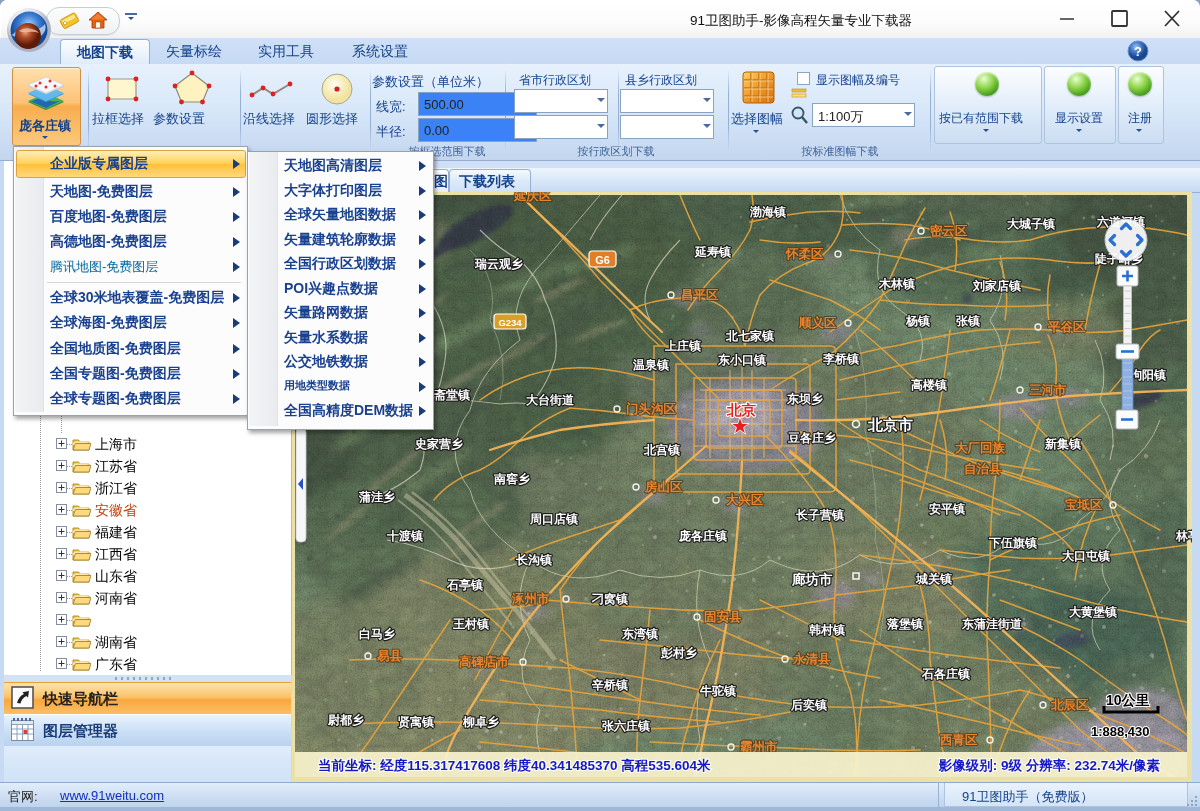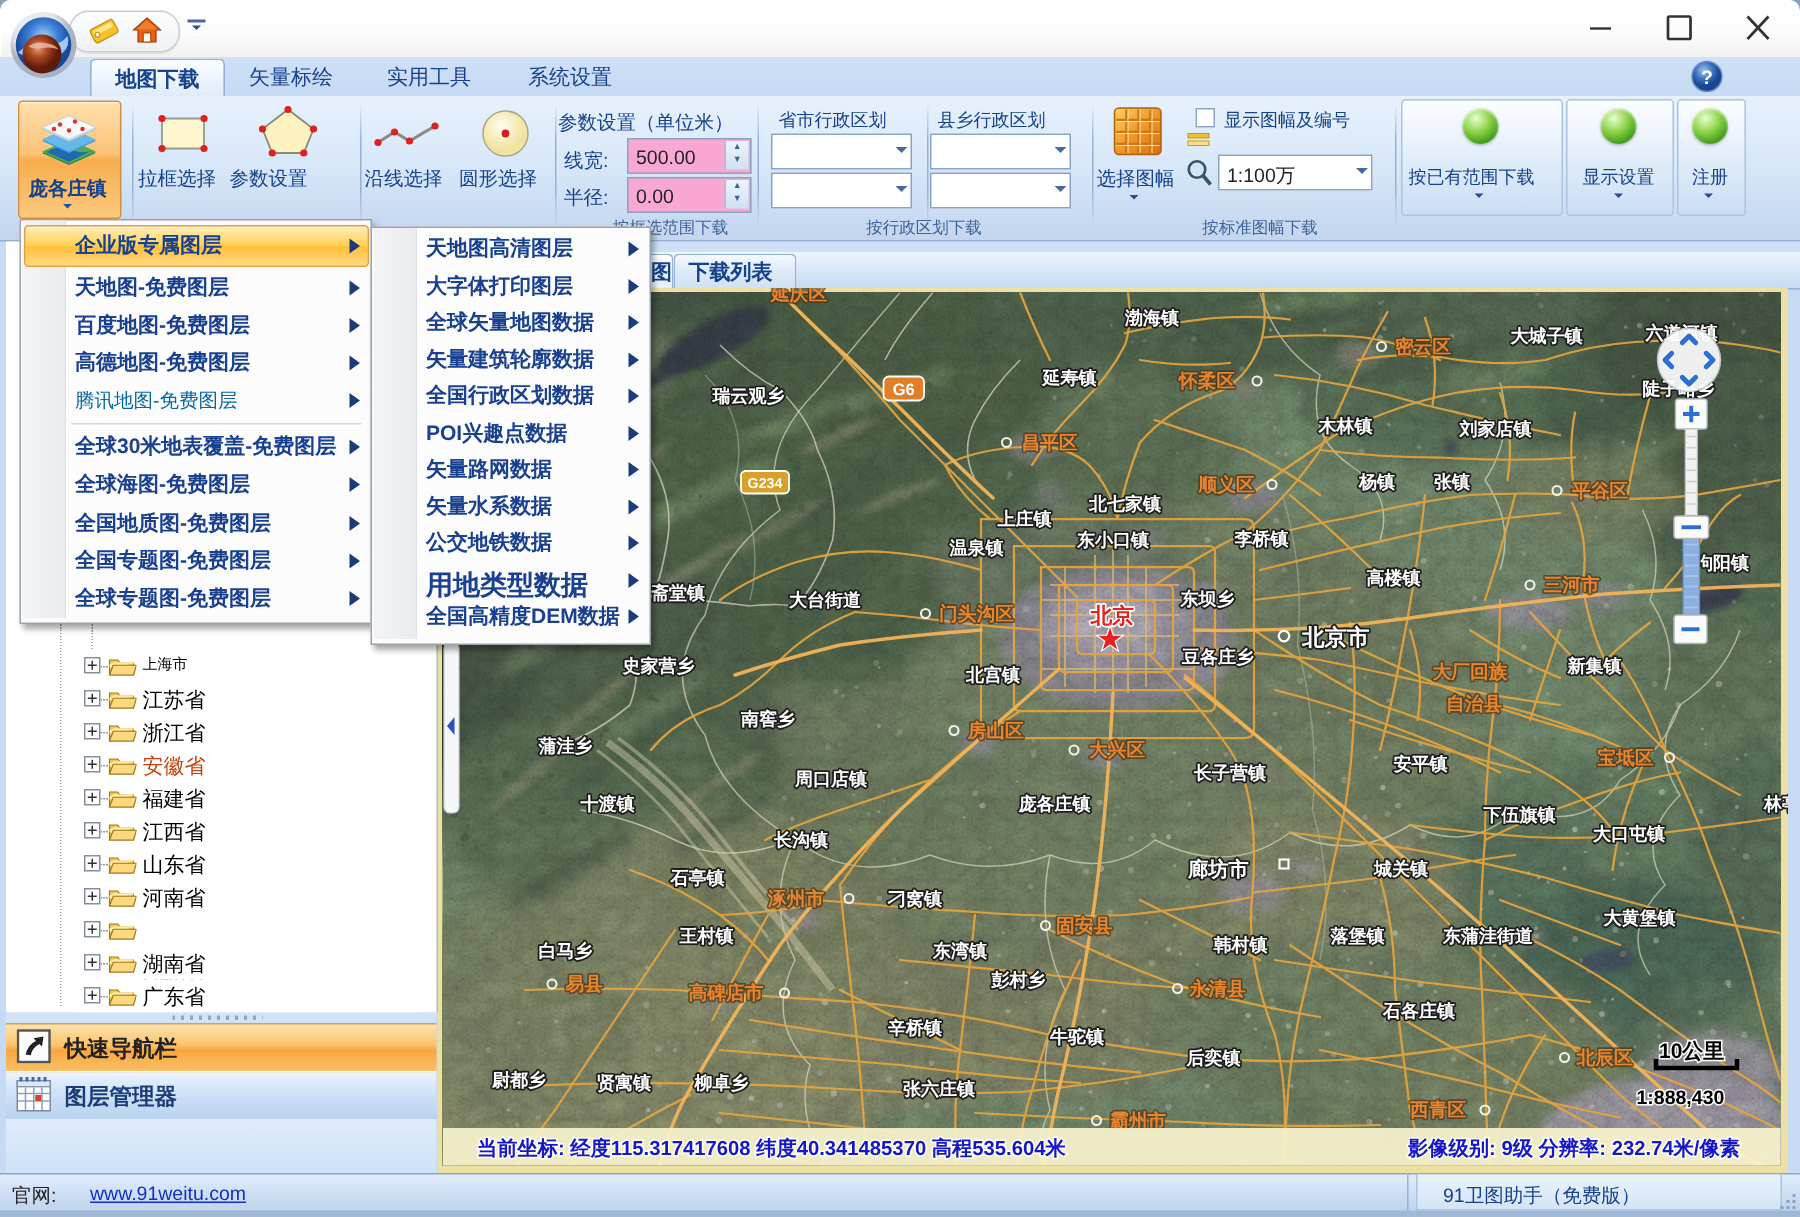--- a/index.html
+++ b/index.html
@@ -26,21 +26,21 @@
     background:linear-gradient(#e7f1fd,#d9e8f9 45%,#cedff5 72%,#c3d6ee);border-bottom:1px solid #93accf;}
   .vsep{position:absolute;top:69px;height:82px;width:1px;
     background:linear-gradient(rgba(150,176,212,0),#96b0d4 30%,#96b0d4 70%,rgba(150,176,212,0));}
   .rlabel{position:absolute;font-size:12px;color:#15428b;white-space:nowrap;}
   .rlabel13{position:absolute;font-size:13px;color:#15428b;white-space:nowrap;}
   .gcap{position:absolute;top:144px;font-size:11px;color:#3e6398;white-space:nowrap;text-align:center;}
   
   #bigbtn{left:12px;top:67px;width:67px;height:77px;border:1px solid #d09046;border-radius:3px;
     background:linear-gradient(#ffe0ac,#fcc278 45%,#f8ad4e 50%,#fbc97e);box-shadow:inset 0 1px 0 #ffeecd;}
   
-  .numin{position:absolute;width:81px;height:22px;background:#f9a8d4;border:1px solid #89a3c3;}
+  .numin{position:absolute;width:81px;height:22px;background:#3b82f6;border:1px solid #89a3c3;padding-left:36px;}
   .numin span{position:absolute;left:5px;top:4px;font-size:13px;color:#222;}
   .spin{position:absolute;right:1px;top:1px;width:15px;height:19px;
     background:linear-gradient(#eef5fd,#cfe0f2);border-left:1px solid #a9bed8;font-size:6px;color:#3b6497;
     text-align:center;line-height:9px;}
   .combo{position:absolute;width:92px;height:22px;background:#fff;border:1px solid #89a3c3;}
   .combo .ca{position:absolute;right:2px;top:8px;width:0;height:0;border:4px solid transparent;
     border-top-color:#4a6a9b;}
   .combo .ct{position:absolute;left:5px;top:4px;font-size:13px;color:#222;}
   
   .bbtn{position:absolute;top:66px;height:76px;border:1px solid #aec3de;border-radius:3px;
@@ -89,20 +89,21 @@
     </g>
   </svg>
 
   <svg class="abs" style="left:88px;top:10px" width="20" height="20">
     <path d="M10 2 L19 10 L16 10 L16 18 L4 18 L4 10 L1 10 Z" fill="#e86010" stroke="#a03808" stroke-width=".8"></path>
     <path d="M10 3.5 L16.8 9.5 L3.2 9.5 Z" fill="#f08030"></path>
     <rect x="7.5" y="12" width="5" height="6" fill="#fff8e8" stroke="#a03808" stroke-width=".6"></rect>
   </svg>
   <div class="abs" style="left:125px;top:13px;width:12px;height:2px;background:#4a6a9b"></div>
   <div class="abs dnarrow" style="left:127.5px;top:17px"></div>
+  <div class="abs" id="title">91卫图助手-影像高程矢量专业下载器</div>
 
   <svg class="abs" style="left:1052px;top:8px" width="140" height="22">
     <line x1="8" y1="11" x2="22" y2="11" stroke="#333" stroke-width="1.6"></line>
     <rect x="60" y="3" width="15" height="15" fill="none" stroke="#333" stroke-width="1.8" rx="1"></rect>
     <path d="M113 3 L127 18 M127 3 L113 18" stroke="#333" stroke-width="1.8"></path>
   </svg>
 
   <div class="abs" id="tabstrip"></div>
   <div class="abs rtab" id="tab-active">地图下载</div>
   <div class="rtab abs" style="left:156px;width:76px;">矢量标绘</div>
@@ -287,21 +288,21 @@
       <rect x="0.5" y="0.5" width="10" height="10" fill="#fff" stroke="#848ea0"></rect>
       <line x1="2.5" y1="5.5" x2="8.5" y2="5.5" stroke="#333"></line>
       <line x1="5.5" y1="2.5" x2="5.5" y2="8.5" stroke="#333"></line>
     </svg>
 <div class="abs" style="left:67px;top:444px;width:5px;height:1px;background-image:repeating-linear-gradient(90deg,#999 0 1px,transparent 1px 2px)"></div>
 <svg class="abs" style="left:72px;top:436px" width="19" height="16">
  <path d="M1 4 L1 14 L17 14 L17 6 L8 6 L6.5 4 Z" fill="#f5c64a" stroke="#a07818" stroke-width=".8"></path>
  <path d="M1 7 L4 5.5 L17 5.5 L17 6.5 L1 9 Z" fill="#ffe9a8"></path>
  <path d="M1 14 L3.5 7.5 L19 7.5 L17 14 Z" fill="#fcd97e" stroke="#a07818" stroke-width=".8"></path>
 </svg>
-<div class="abs" style="left:95px;top:436px;font-size:10px;color:#000">上海市</div>
+<div class="abs" style="left:95px;top:436px;font-size:14px;color:#000">上海市</div>
 <div class="abs" style="left:50px;top:455px;width:230px;height:22px;background:#fff"></div>
 <svg class="abs" style="left:56px;top:460px" width="12" height="12">
       <rect x="0.5" y="0.5" width="10" height="10" fill="#fff" stroke="#848ea0"></rect>
       <line x1="2.5" y1="5.5" x2="8.5" y2="5.5" stroke="#333"></line>
       <line x1="5.5" y1="2.5" x2="5.5" y2="8.5" stroke="#333"></line>
     </svg>
 <div class="abs" style="left:67px;top:466px;width:5px;height:1px;background-image:repeating-linear-gradient(90deg,#999 0 1px,transparent 1px 2px)"></div>
 <svg class="abs" style="left:72px;top:458px" width="19" height="16">
  <path d="M1 4 L1 14 L17 14 L17 6 L8 6 L6.5 4 Z" fill="#f5c64a" stroke="#a07818" stroke-width=".8"></path>
  <path d="M1 7 L4 5.5 L17 5.5 L17 6.5 L1 9 Z" fill="#ffe9a8"></path>
@@ -521,21 +522,21 @@
 <div class="abs" style="left:284px;top:255px;font-size:14px;font-weight:bold;color:#1a418f;white-space:nowrap;z-index:65">全国行政区划数据</div>
 <div class="abs" style="left:419px;top:259px;width:0;height:0;border:5px solid transparent;border-left:7px solid #1a3c78;z-index:65"></div>
 <div class="abs" style="left:284px;top:279.5px;font-size:14px;font-weight:bold;color:#1a418f;white-space:nowrap;z-index:65">POI兴趣点数据</div>
 <div class="abs" style="left:419px;top:283.5px;width:0;height:0;border:5px solid transparent;border-left:7px solid #1a3c78;z-index:65"></div>
 <div class="abs" style="left:284px;top:304px;font-size:14px;font-weight:bold;color:#1a418f;white-space:nowrap;z-index:65">矢量路网数据</div>
 <div class="abs" style="left:419px;top:308px;width:0;height:0;border:5px solid transparent;border-left:7px solid #1a3c78;z-index:65"></div>
 <div class="abs" style="left:284px;top:328.5px;font-size:14px;font-weight:bold;color:#1a418f;white-space:nowrap;z-index:65">矢量水系数据</div>
 <div class="abs" style="left:419px;top:332.5px;width:0;height:0;border:5px solid transparent;border-left:7px solid #1a3c78;z-index:65"></div>
 <div class="abs" style="left:284px;top:353px;font-size:14px;font-weight:bold;color:#1a418f;white-space:nowrap;z-index:65">公交地铁数据</div>
 <div class="abs" style="left:419px;top:357px;width:0;height:0;border:5px solid transparent;border-left:7px solid #1a3c78;z-index:65"></div>
-<div class="abs" style="left:284px;top:377.5px;font-size:18px;font-weight:bold;color:#1a418f;white-space:nowrap;z-index:65">用地类型数据</div>
+<div class="abs" style="left:284px;top:377.5px;font-size:11px;font-weight:bold;color:#1a418f;white-space:nowrap;z-index:65">用地类型数据</div>
 <div class="abs" style="left:419px;top:381.5px;width:0;height:0;border:5px solid transparent;border-left:7px solid #1a3c78;z-index:65"></div>
 <div class="abs" style="left:284px;top:402px;font-size:14px;font-weight:bold;color:#1a418f;white-space:nowrap;z-index:65">全国高精度DEM数据</div>
 <div class="abs" style="left:419px;top:406px;width:0;height:0;border:5px solid transparent;border-left:7px solid #1a3c78;z-index:65"></div>
 </div>
 
 <div class="abs" style="left:292px;top:161px;width:908px;height:31px;background:#cfe0f6"></div>
 <div class="abs" style="left:292px;top:168px;width:908px;height:24px;background:linear-gradient(#eef5fd,#d5e5f7 60%,#c6daf2);border-bottom:1px solid #96b0d4"></div>
 <div class="abs" style="left:360px;top:169px;width:87px;height:23px;background:linear-gradient(#fdfeff,#f0f6fd 50%,#e4eefb);border:1px solid #96b0d4;border-bottom:none;border-radius:4px 4px 0 0"></div>
 <div class="abs" style="left:392px;top:173px;font-size:14px;font-weight:bold;color:#15428b">卫星地图</div>
 <div class="abs" style="left:449px;top:169px;width:80px;height:23px;background:linear-gradient(#f4f9fe,#dce9f8 50%,#cfe0f4);border:1px solid #96b0d4;border-bottom:none;border-radius:4px 4px 0 0"></div>

